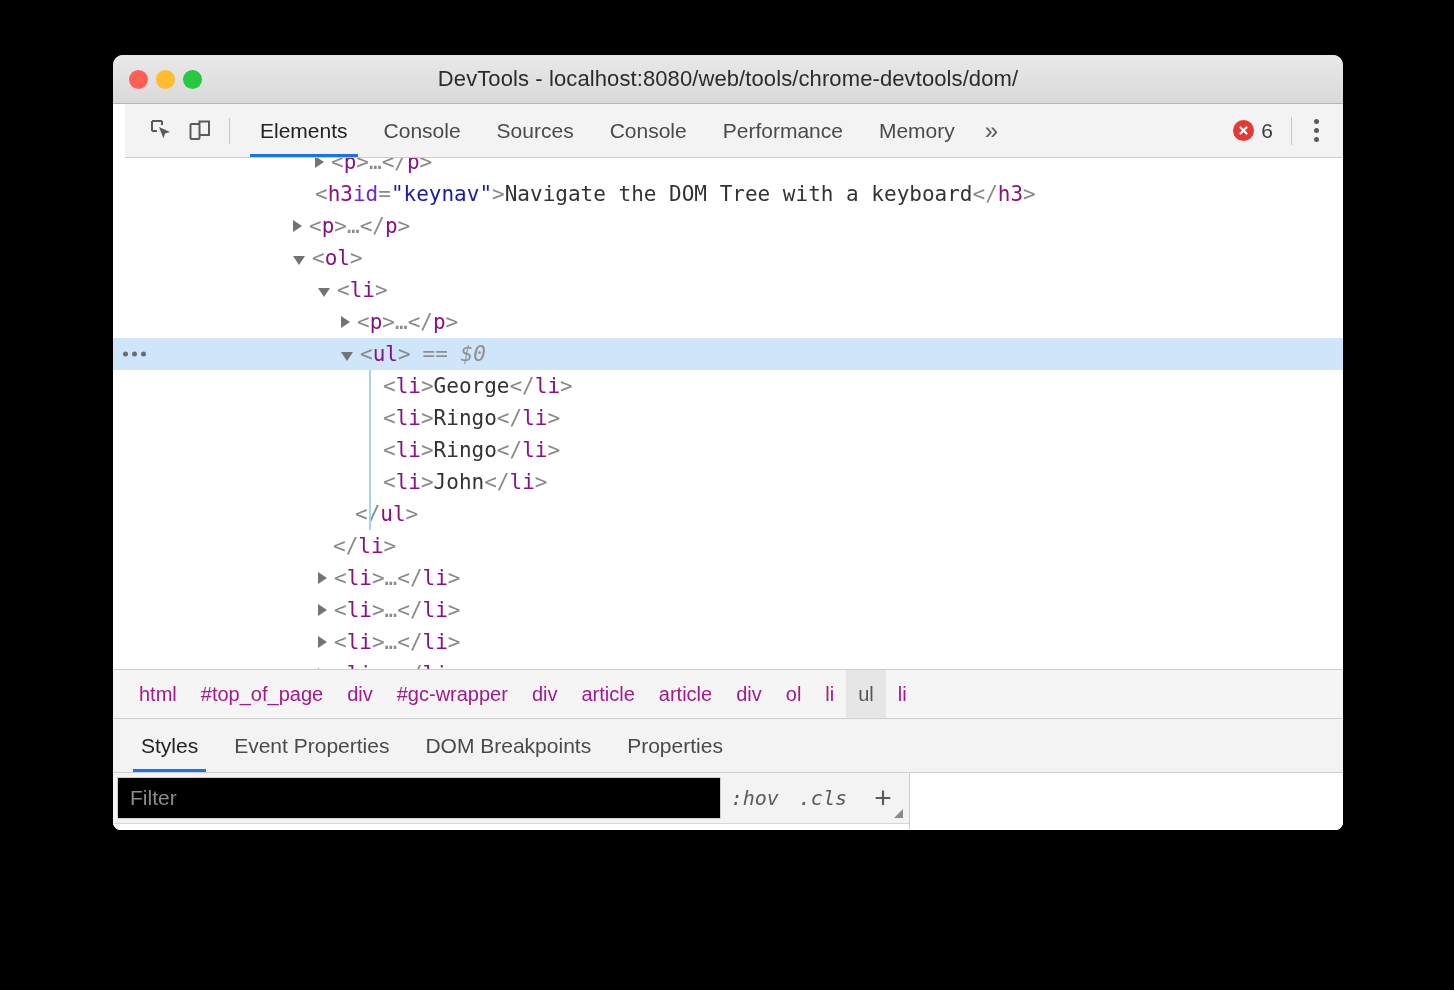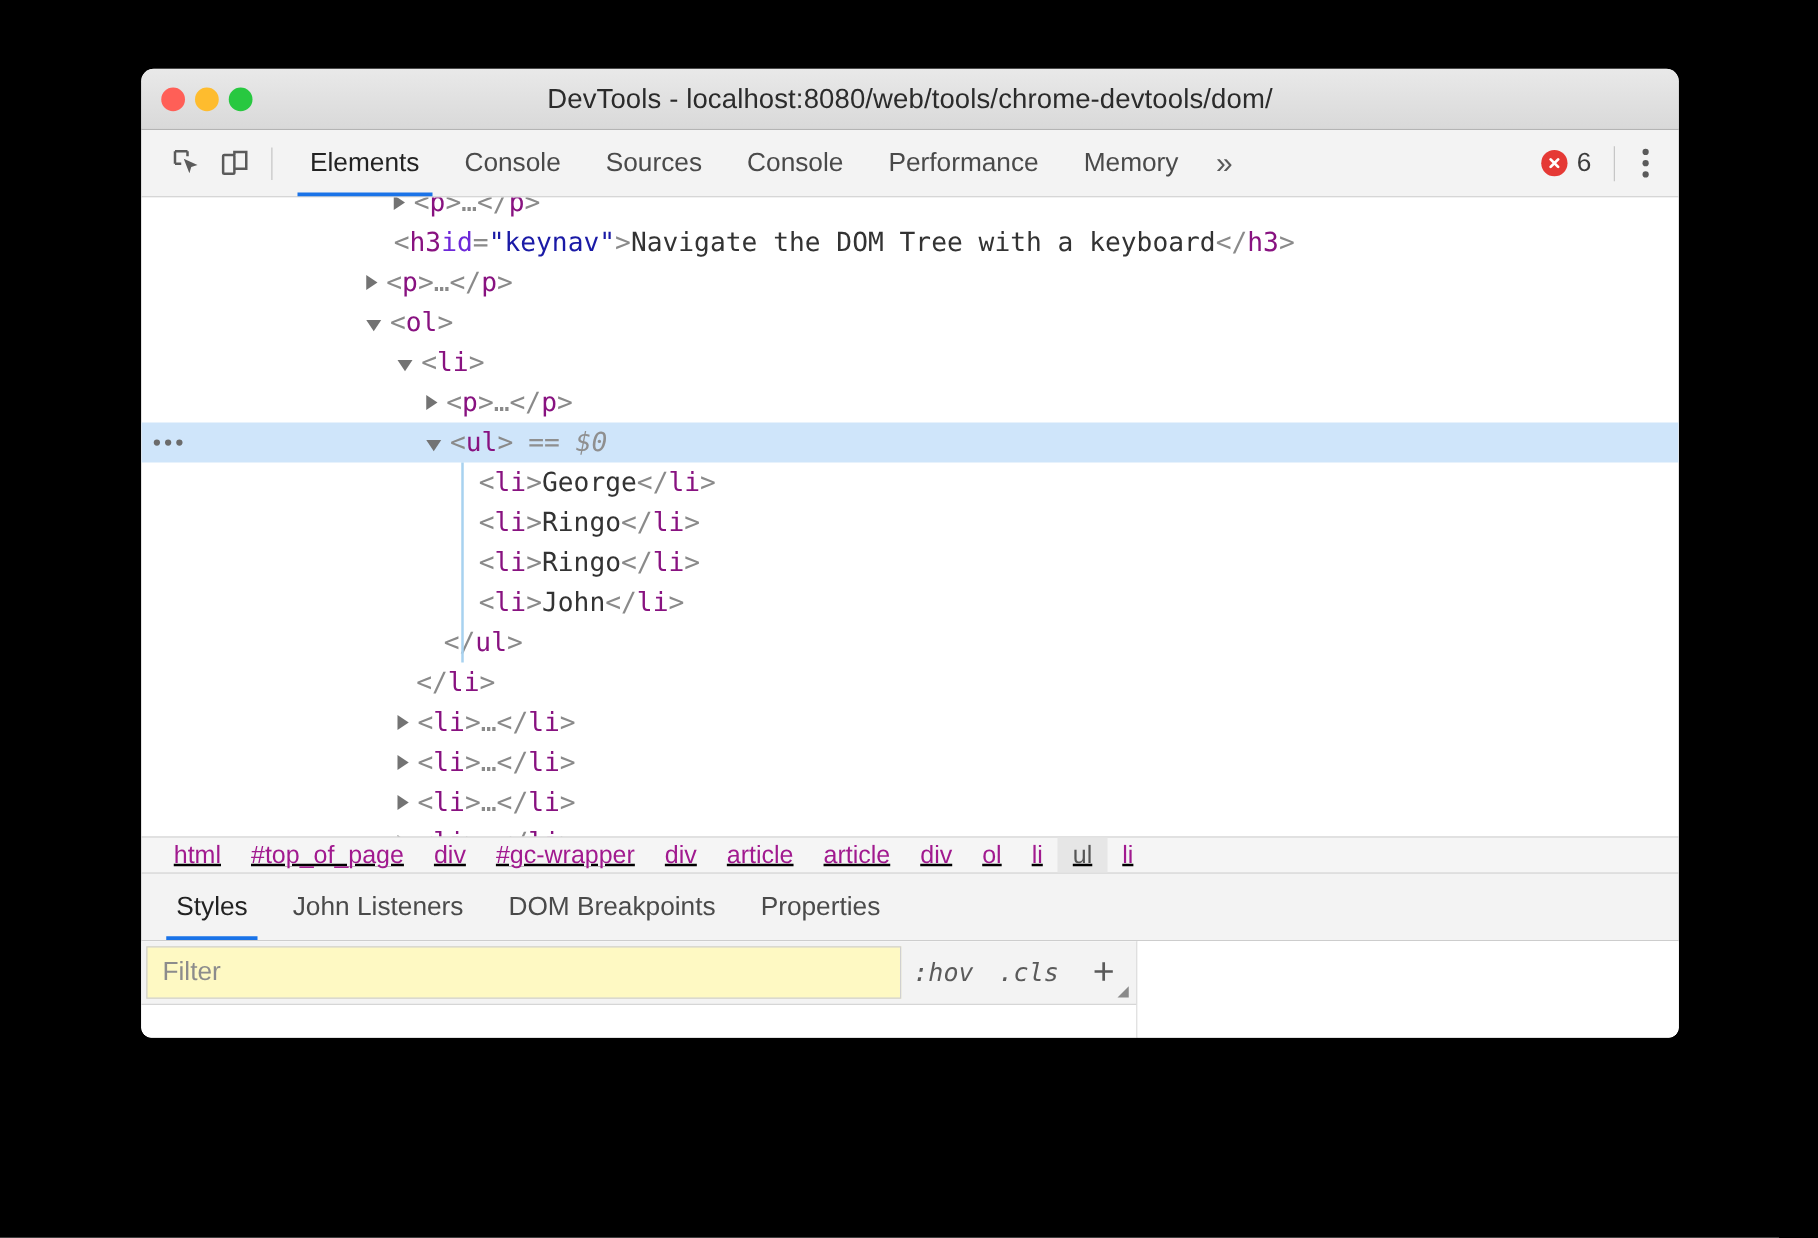--- a/index.html
+++ b/index.html
@@ -62,20 +62,21 @@
 
   
   #devtools-toolbar {
     height: 54px;
     background: #f3f3f3;
     border-bottom: 1px solid #cdcdcd;
     display: flex;
     align-items: center;
     padding: 0 12px 0 18px;
     box-sizing: border-box;
+    margin-left: 12px;
   }
   .tb-icon {
     width: 38px;
     height: 38px;
     display: flex;
     align-items: center;
     justify-content: center;
     flex: none;
   }
   .tb-sep {
@@ -229,30 +230,29 @@
     display: block;
   }
   .guide {
     position: absolute;
     width: 2px;
     background: #a8d2f0;
   }
 
   
   #breadcrumbs {
-    height: 30px;
+    height: 50px;
     background: #f5f5f5;
     border-top: 1px solid #cdcdcd;
     border-bottom: 1px solid #cdcdcd;
     display: flex;
     align-items: center;
     padding-left: 14px;
     box-sizing: border-box;
     font-size: 20px;
-    text-decoration: underline;
   }
   .crumb {
     padding: 0 12px;
     height: 100%;
     display: flex;
     align-items: center;
     color: #a11a8f;
     white-space: nowrap;
   }
   .crumb.selected {
@@ -306,21 +306,21 @@
     height: 50px;
     display: flex;
     align-items: stretch;
     background: #f3f3f3;
     border-bottom: 1px solid #d6d6d6;
     flex: none;
   }
   #filter-input {
     flex: 1;
     margin: 4px 0 4px 4px;
-    background: #fef9c3;
+    background: #000000;
     border: 1px solid #d0d0d0;
     display: flex;
     align-items: center;
     padding-left: 12px;
     font-size: 21px;
     color: #8c8c8c;
     box-sizing: border-box;
   }
   .tog {
     display: flex;
@@ -621,21 +621,21 @@
       <span class="crumb">article</span>
       <span class="crumb">div</span>
       <span class="crumb">ol</span>
       <span class="crumb">li</span>
       <span class="crumb selected">ul</span>
       <span class="crumb">li</span>
     </div>
 
   <div id="sidebar-tabs">
     <div class="side-tab active">Styles</div>
-    <div class="side-tab">John Listeners</div>
+    <div class="side-tab">Event Properties</div>
     <div class="side-tab">DOM Breakpoints</div>
     <div class="side-tab">Properties</div>
   </div>
 
   <div id="styles-pane">
     <div id="filter-col">
       <div id="filter-bar">
         <div id="filter-input">Filter</div>
         <div class="tog">:hov</div>
         <div class="tog">.cls</div>

